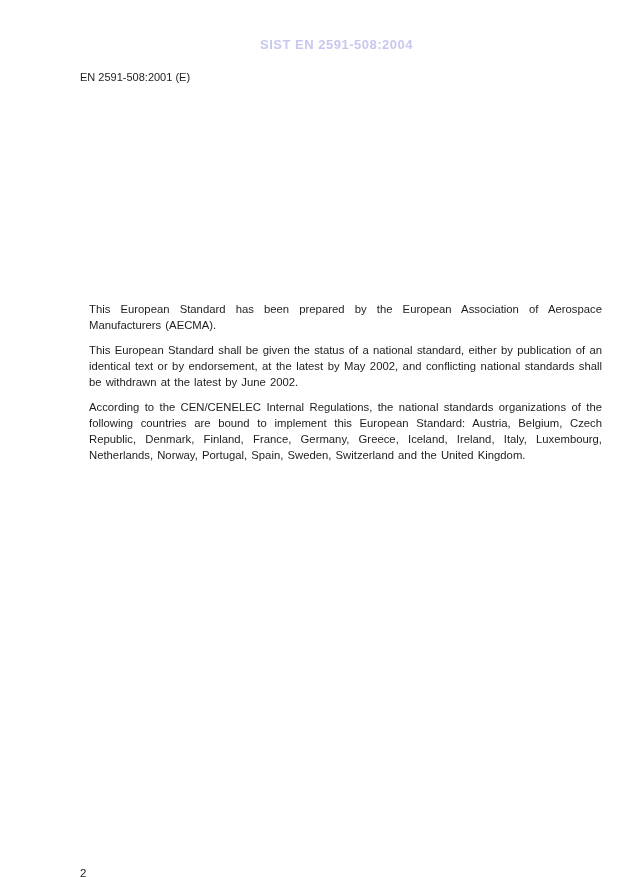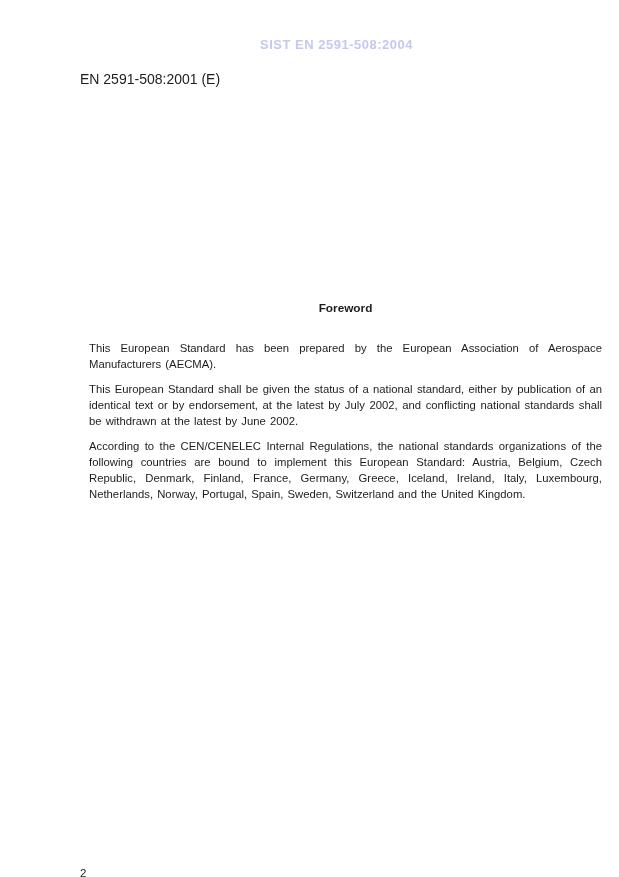--- a/index.html
+++ b/index.html
@@ -24,21 +24,21 @@
     text-align: center;
     font-size: 13px;
     font-weight: bold;
     color: #c7c8ef;
     letter-spacing: 0.5px;
   }
   .doc-ref {
     position: absolute;
     top: 35px;
     left: 44px;
-    font-size: 14px;
+    font-size: 11px;
     color: #1d1d1d;
   }
   .content {
     position: absolute;
     top: 256px;
     left: 44px;
     width: 531px;
     color: #1d1d1d;
   }
   .heading {
@@ -65,25 +65,24 @@
 </head>
 <body>
 
 <div class="page">
 
   <div class="watermark">SIST EN 2591-508:2004</div>
 
   <div class="doc-ref">EN 2591-508:2001 (E)</div>
 
   <div class="content">
-    <div class="heading">Foreword</div>
 
     <p class="para">This European Standard has been prepared by the European Association of Aerospace Manufacturers (AECMA).</p>
 
 
-    <p class="para">This European Standard shall be given the status of a national standard, either by publication of an identical text or by endorsement, at the latest by July 2002, and conflicting national standards shall be withdrawn at the latest by June 2002.</p>
+    <p class="para">This European Standard shall be given the status of a national standard, either by publication of an identical text or by endorsement, at the latest by May 2002, and conflicting national standards shall be withdrawn at the latest by June 2002.</p>
 
     <p class="para">According to the CEN/CENELEC Internal Regulations, the national standards organizations of the following countries are bound to implement this European Standard: Austria, Belgium, Czech Republic, Denmark, Finland, France, Germany, Greece, Iceland, Ireland, Italy, Luxembourg, Netherlands, Norway, Portugal, Spain, Sweden, Switzerland and the United Kingdom.</p>
   </div>
 
   <div class="page-number">2</div>
 
 </div>
 
 </body></html>

